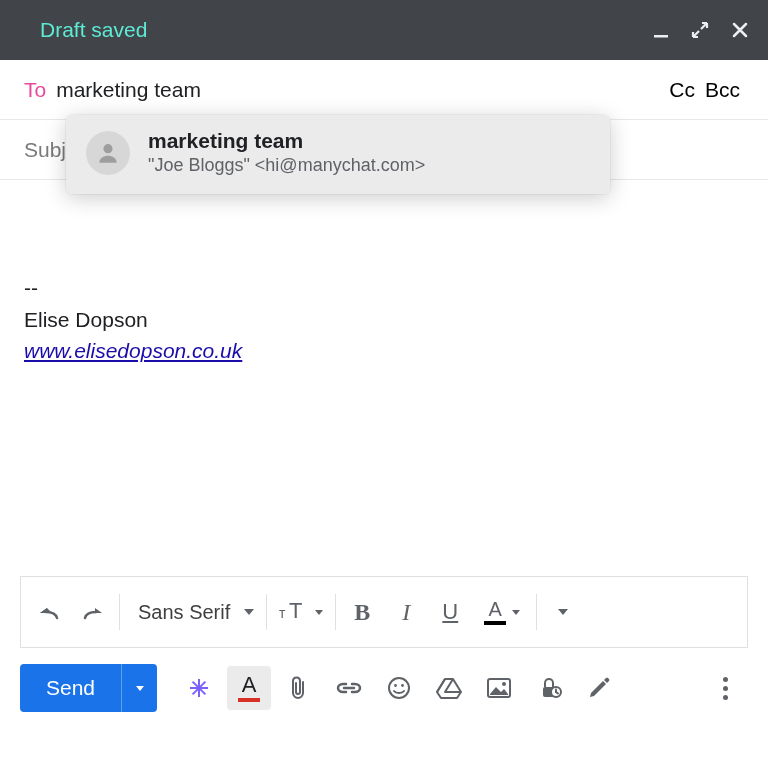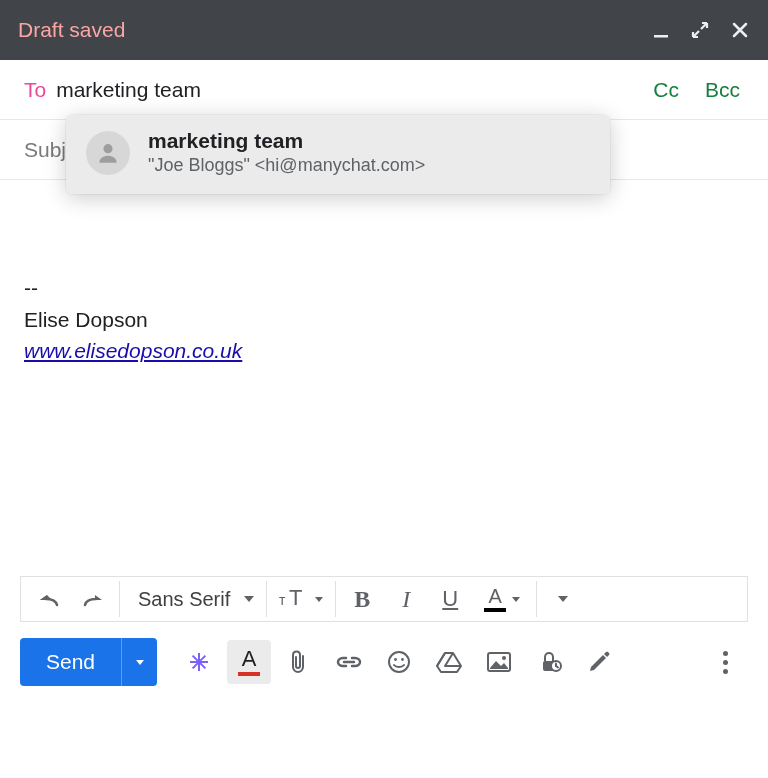--- a/index.html
+++ b/index.html
@@ -5,40 +5,40 @@
     * { margin: 0; padding: 0; box-sizing: border-box; font-family: Arial, Helvetica, sans-serif; }
     body { width: 768px; height: 778px; background: #fff; overflow: hidden; }
 
     
     .header {
       background: #414549;
       height: 60px;
       display: flex;
       align-items: center;
       justify-content: space-between;
-      padding: 0 18px 0 18px;
-      color: #fca5a5;
+      padding: 0 18px 0 40px;
+      color: #5eead4;
     }
     .header .title { font-size: 21px; font-weight: 400; }
     .header .win-controls { display: flex; gap: 20px; align-items: center; }
     .win-controls svg { display: block; }
 
     
     .row {
       display: flex;
       align-items: center;
       padding: 10px 28px 10px 24px;
       border-bottom: 1px solid #e8e8e8;
       font-size: 21px;
       height: 60px;
     }
     .row .label { color: #ec4899; margin-right: 10px; }
     .row .value { color: #202124; }
     .row .spacer { flex: 1; }
-    .row .ccbcc { display: flex; gap: 26px; color: #15803d; }
+    .row .ccbcc { display: flex; gap: 10px; color: #000000; }
 
     
     .subject-row {
       display: flex;
       align-items: center;
       padding: 10px 28px 10px 24px;
       border-bottom: 1px solid #e8e8e8;
       font-size: 21px;
       height: 60px;
       color: #7a7a7a;
@@ -83,21 +83,21 @@
     }
     .body-area .top-spacer { height: 74px; }
     .body-area .sig-sep { color: #202124; }
     .body-area .sig-name { font-weight: 400; }
     .body-area a { color: #1a0dab; text-decoration: underline; font-style: italic; }
 
     
     .format-toolbar {
       margin: 0 20px;
       border: 1px solid #e0e0e0;
-      height: 46px;
+      height: 72px;
       display: flex;
       align-items: center;
       padding: 0 6px;
       gap: 0;
     }
     .fbtn {
       height: 44px;
       min-width: 44px;
       display: flex;
       align-items: center;

